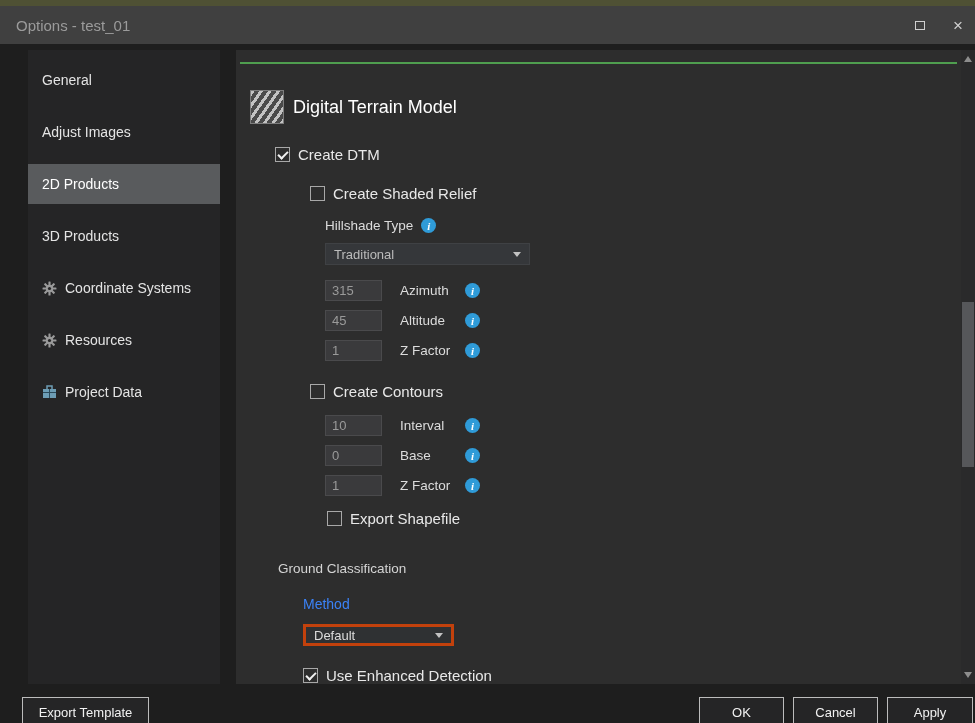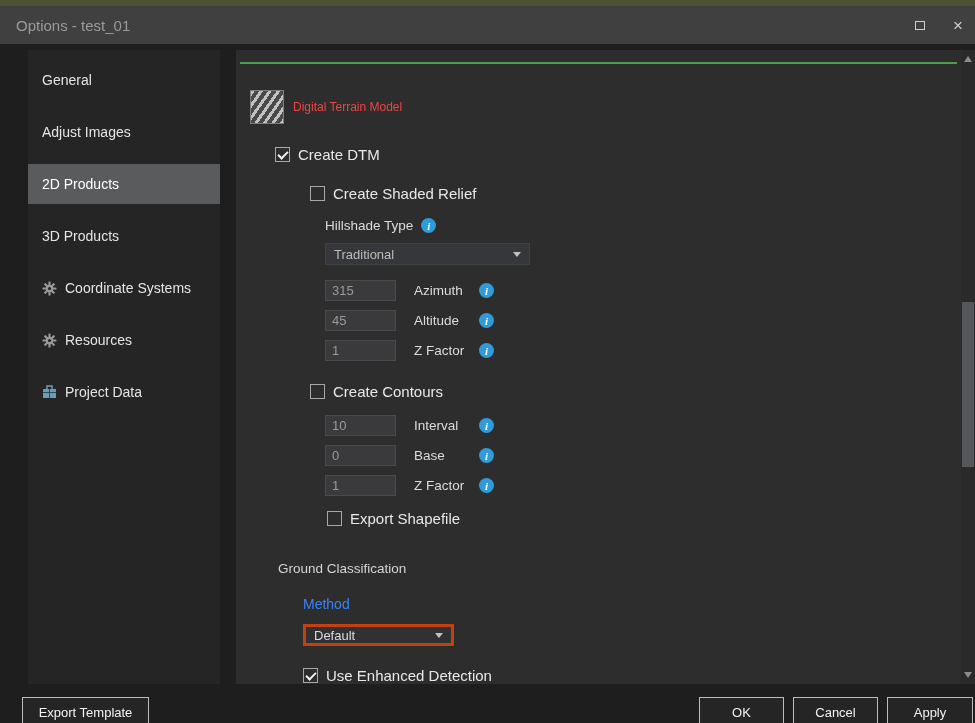--- a/index.html
+++ b/index.html
@@ -32,21 +32,21 @@
   .side-icon { display:inline-flex; margin-right:8px; align-items:center; }
 
   
   .content-wrap { flex:1; margin-left:16px; position:relative; background:#2d2d2d; overflow:hidden; }
   .green-rule { position:absolute; top:12px; left:4px; right:18px; height:2px; background:#4f9e4f; }
   .content-scroll { padding:40px 30px 0 14px; }
 
   .section-header { display:flex; align-items:center; gap:9px; }
   .terrain-icon { width:34px; height:34px; border:1px solid #7d7d7d;
                   background:repeating-linear-gradient(125deg,#c2c2c2 0 3px,#4a4a4a 3px 7px); }
-  .section-title { color:#ef4444; font-size:12px; }
+  .section-title { color:#ffffff; font-size:18px; }
 
   .checkbox { display:flex; align-items:center; gap:8px; color:#e8e8e8; font-size:15px; cursor:default; }
   .cb-box { width:15px; height:15px; border:1px solid #a8a8a8; background:transparent;
             position:relative; flex:none; }
   .checkbox.checked .cb-box::after { content:""; position:absolute; left:2px; top:3px;
             width:8px; height:4px; border-left:2px solid #f0f0f0; border-bottom:2px solid #f0f0f0;
             transform:rotate(-45deg); }
 
   .info-icon { display:inline-flex; width:15px; height:15px; border-radius:50%;
                background:#2f9bd8; color:#fff; align-items:center; justify-content:center;
@@ -59,21 +59,21 @@
             padding:0 8px; font-size:13px; cursor:default; }
   .select .caret { border-left:4px solid transparent; border-right:4px solid transparent;
                    border-top:5px solid #c2c2c2; }
   .select-hillshade { width:205px; margin:10px 0 0 15px; background:#35373a; color:#bcbcbc;
                       border:1px solid #3f4144; }
   .select-method { width:151px; margin:12px 0 0 53px; background:#2f3133; color:#dcdcdc;
                    border:3px solid #c2410c; }
 
   .num-row { display:flex; align-items:center; margin:9px 0 0 15px; }
   .num-row.first { margin-top:15px; }
-  input.num { width:71px; height:21px; background:#3a3a3c; border:1px solid #4a4a4c;
+  input.num { width:57px; height:21px; background:#3a3a3c; border:1px solid #4a4a4c;
               color:#9a9a9a; font-size:13px; padding:0 6px; font-family:"Liberation Sans",sans-serif; }
   .num-label { width:57px; margin-left:18px; color:#dcdcdc; font-size:13.5px; }
 
   .row-create-dtm { margin:22px 0 0 25px; }
   .block-indent { margin-left:60px; }
   .row-shaded { margin-top:22px; }
   .hillshade-label-row { display:flex; align-items:center; margin:16px 0 0 15px; }
   .row-contours { margin-top:22px; }
   .row-shapefile { margin:14px 0 0 77px; }
   .ground-label { margin:34px 0 0 28px; color:#d4d4d4; font-size:13.5px; }

